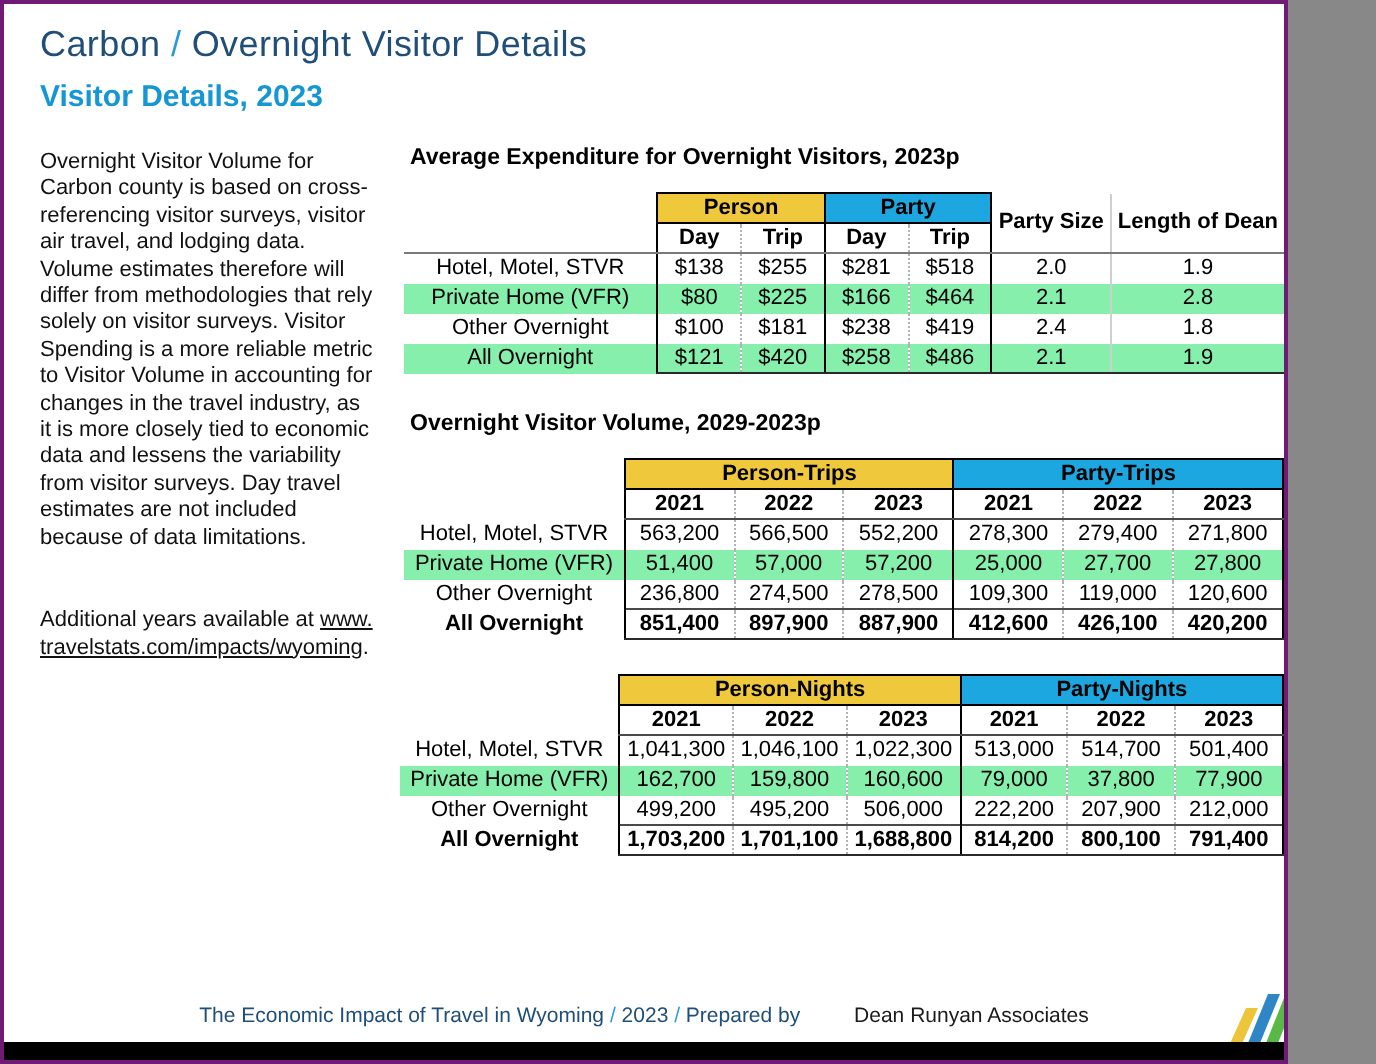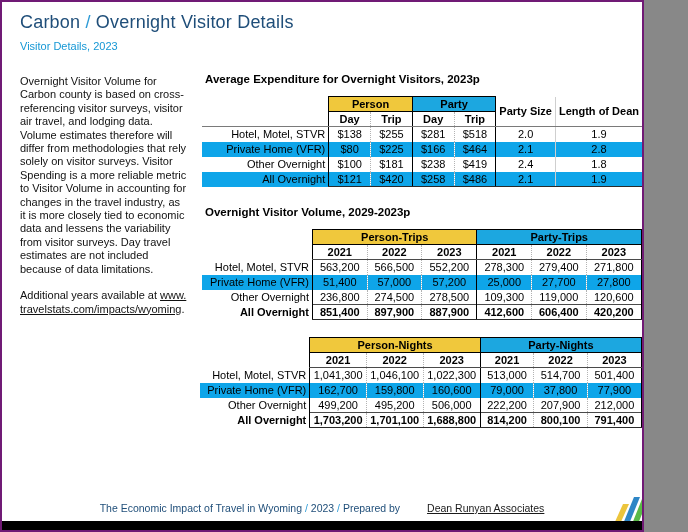--- a/index.html
+++ b/index.html
@@ -19,28 +19,28 @@
   }
 
   .title {
     position: absolute; left: 18px; top: 10px;
     font-size: 18px; font-weight: 400; color: #1F4E79;
     letter-spacing: 0.2px;
   }
   .title .slash { color: #2E9BD6; white-space: pre; }
   .subtitle {
     position: absolute; left: 18px; top: 38px;
-    font-size: 11px; font-weight: 400; color: #1597D5;
+    font-size: 15px; font-weight: 700; color: #1597D5;
   }
 
   .sidebar {
     position: absolute; left: 18px; top: 73px; width: 168px;
     font-size: 11px; line-height: 13.4px; color: #111;
   }
-  .sidebar p + p { margin-top: 13px; }
+  .sidebar p + p { margin-top: 28px; }
   .sidebar a {
     color: #111; text-decoration: underline; word-break: break-all; cursor: pointer;
   }
 
   .section-heading {
     position: absolute;
     font-size: 11.5px; font-weight: 700; color: #000;
   }
   #exp-heading { left: 203px; top: 71px; }
   #vol-heading { left: 203px; top: 204px; }
@@ -54,55 +54,55 @@
   #exp-table { left: 200px; top: 94px; }
   #vol-table-0 { left: 200px; top: 227px; }
   #vol-table-1 { left: 198px; top: 335px; }
 
   .datatable th, .datatable td {
     height: 15px; padding: 0 3px;
     text-align: center; vertical-align: middle;
     font-weight: 400; overflow: hidden; white-space: nowrap;
   }
   .datatable th { font-weight: 700; }
-  .datatable .label { text-align: right; white-space: nowrap; }
+  .datatable .label { text-align: center; white-space: nowrap; }
 
   .grp-hdr {
     border: 1px solid #000; font-weight: 700;
   }
   .grp-person { background: #F0C83C; }
   .grp-party  { background: #1CA7E0; }
 
   
   .bl  { border-left: 1px solid #000; }
   .br  { border-right: 1px solid #000; }
   .brd { border-right: 1px dotted #b3b3b3; }
   .brl { border-right: 1px solid #cfcfcf; }
 
   
   .hdr-sep { border-bottom: 1.5px solid #7a7a7a; }
   .yr-sep  { border-bottom: 1px solid #4a4a4a; }
 
-  .shaded { background: #0ea5e9; }
+  .shaded { background: #86efac; }
 
   .two-line { white-space: normal; line-height: 12px; padding-top: 1px; }
 
   tr.total td { font-weight: 700; }
   tr.total td.bt { border-top: 1px solid #4a4a4a; }
   td.bb { border-bottom: 1px solid #2a2a2a; }
   .label-indent { padding-left: 8px; }
   .label-right { text-align: right; font-weight: 700; padding-right: 5px; }
 
   .footer {
     position: absolute; left: 0; right: 0; top: 500px;
     text-align: center;
     font-size: 10.5px; color: #1F4E79;
   }
   .footer .slash { color: #2E9BD6; white-space: pre; }
-  .footer a { color: #1a1a1a; text-decoration: underline; cursor: pointer; padding-left: 24px; }
+  .footer a { color: #1a1a1a; cursor: pointer; padding-left: 24px; }
 
   .logo {
     position: absolute; left: 612px; top: 485px;
   }
   .page-number {
     position: absolute; left: 658px; top: 499px;
     font-size: 11px; color: #1F4E79;
   }
 </style>
 </head>
@@ -239,21 +239,21 @@
           <td class="brd">109,300</td>
           <td class="brd">119,000</td>
           <td class="br">120,600</td>
         </tr>
         <tr class="total">
           <td class="label label-right">All Overnight</td>
           <td class="bl brd bt bb">851,400</td>
           <td class="brd bt bb">897,900</td>
           <td class="br bt bb">887,900</td>
           <td class="brd bt bb">412,600</td>
-          <td class="brd bt bb">606,400</td>
+          <td class="brd bt bb">426,100</td>
           <td class="br bt bb">420,200</td>
         </tr>
       </tbody>
     </table>
   <table class="datatable" id="vol-table-1">
       <colgroup>
         <col style="width: 112px;">
         <col style="width: 57px;">
         <col style="width: 57px;">
         <col style="width: 58px;">

